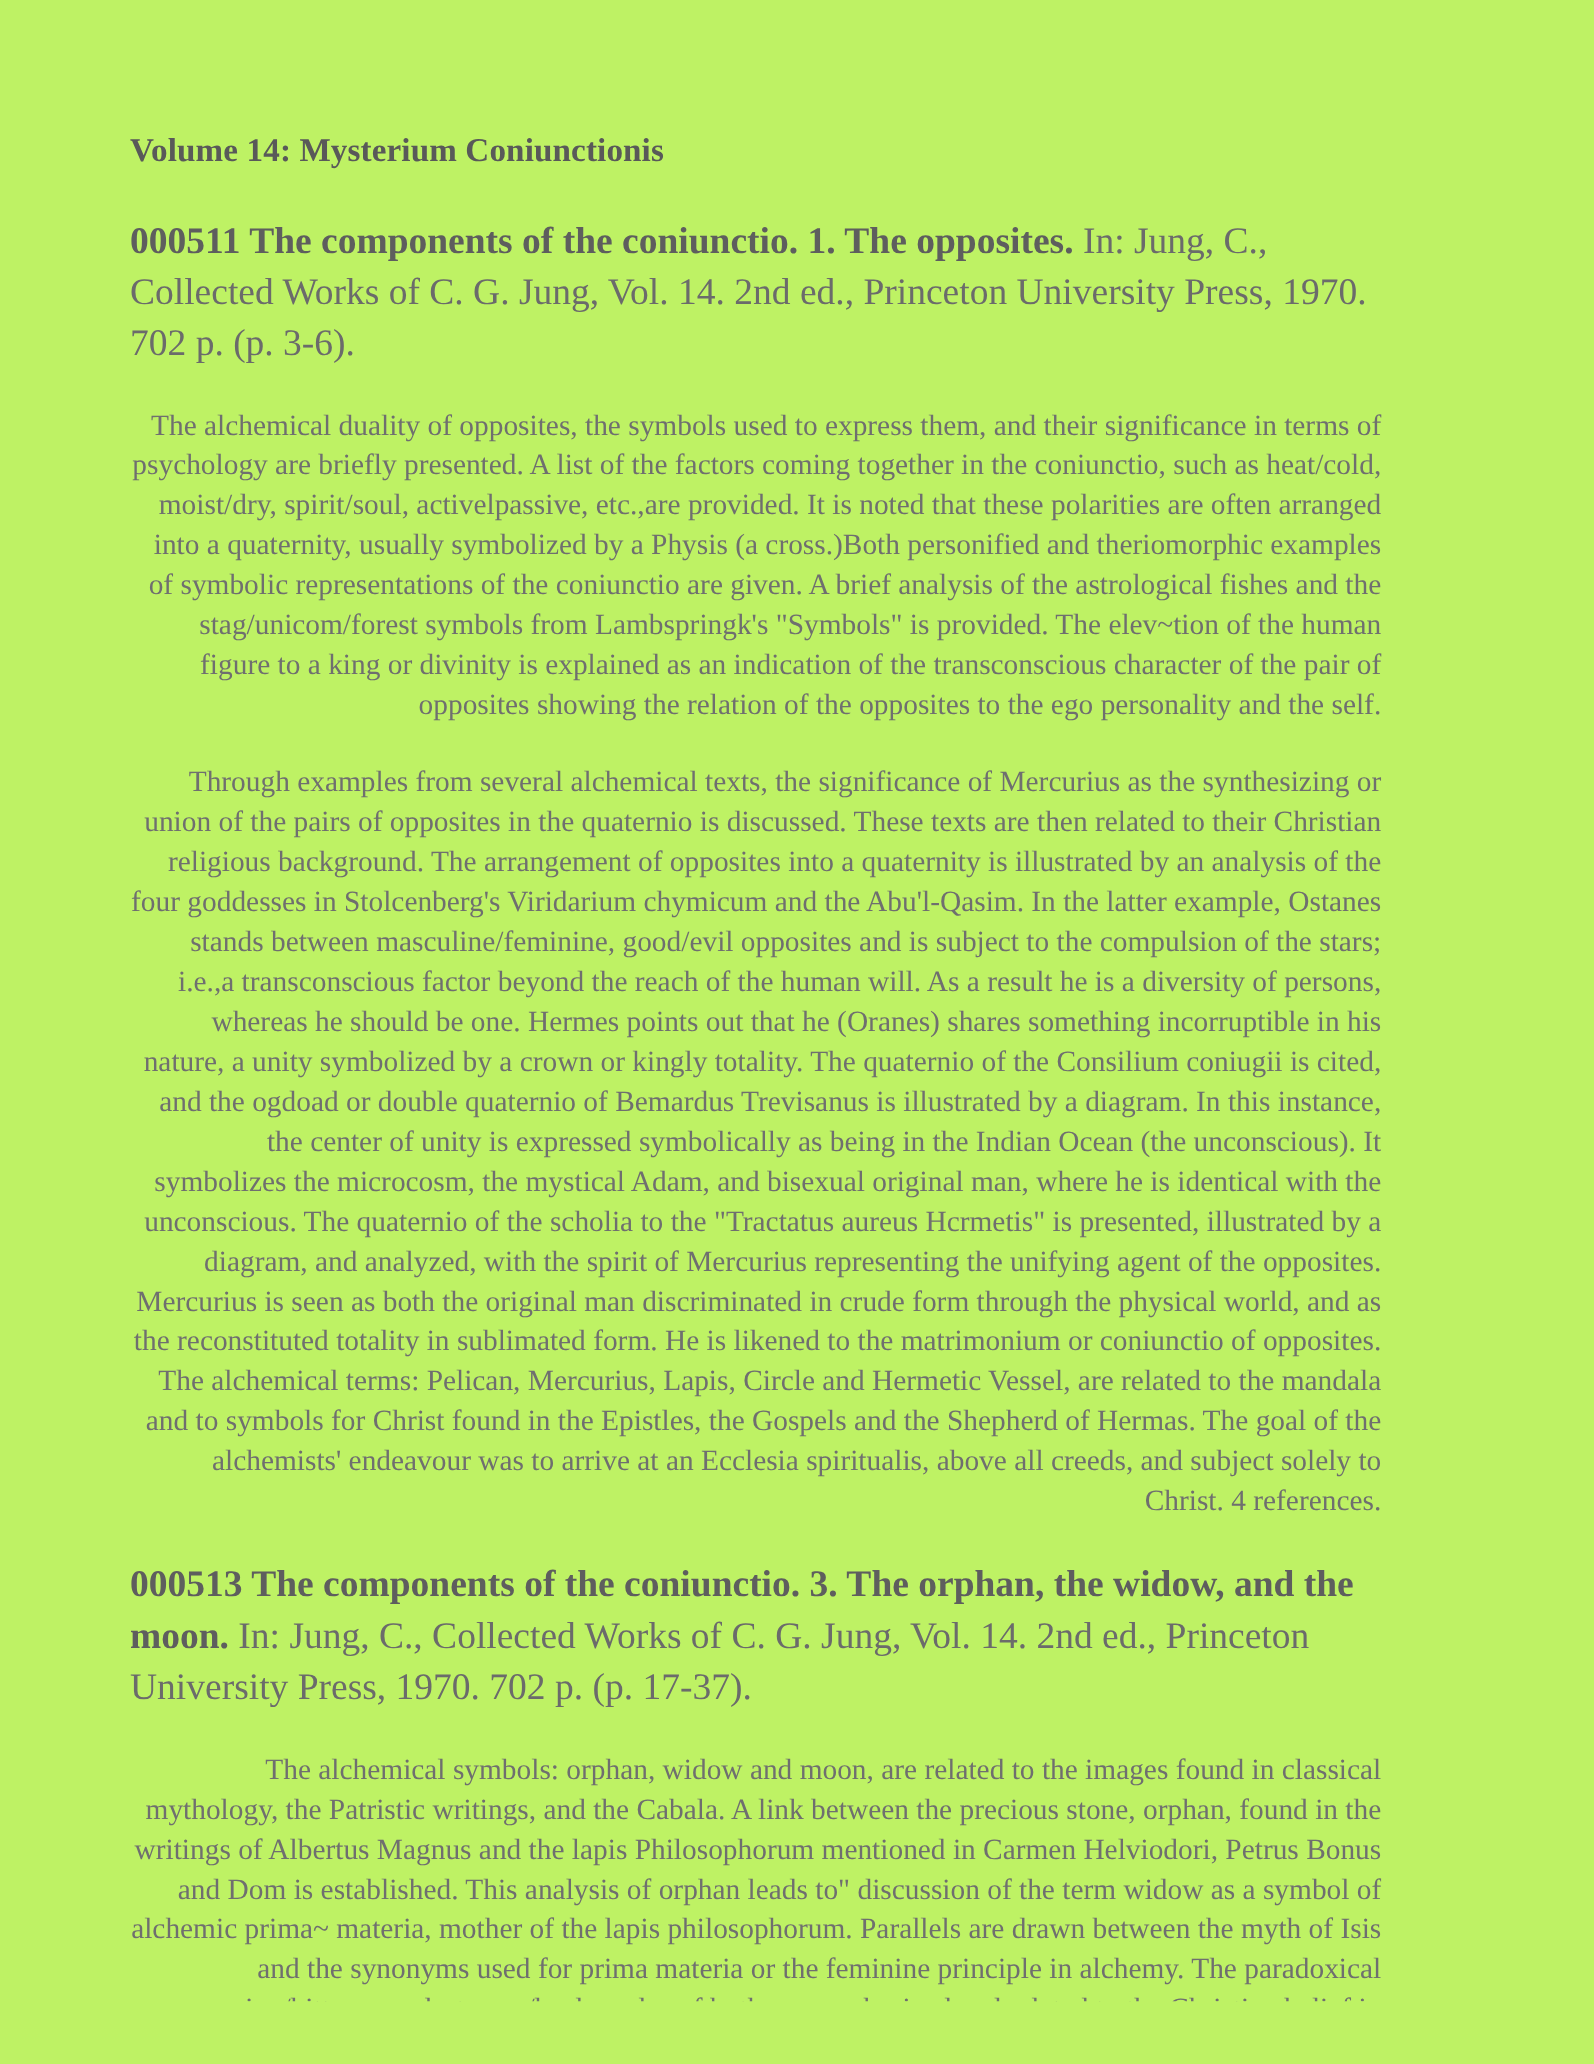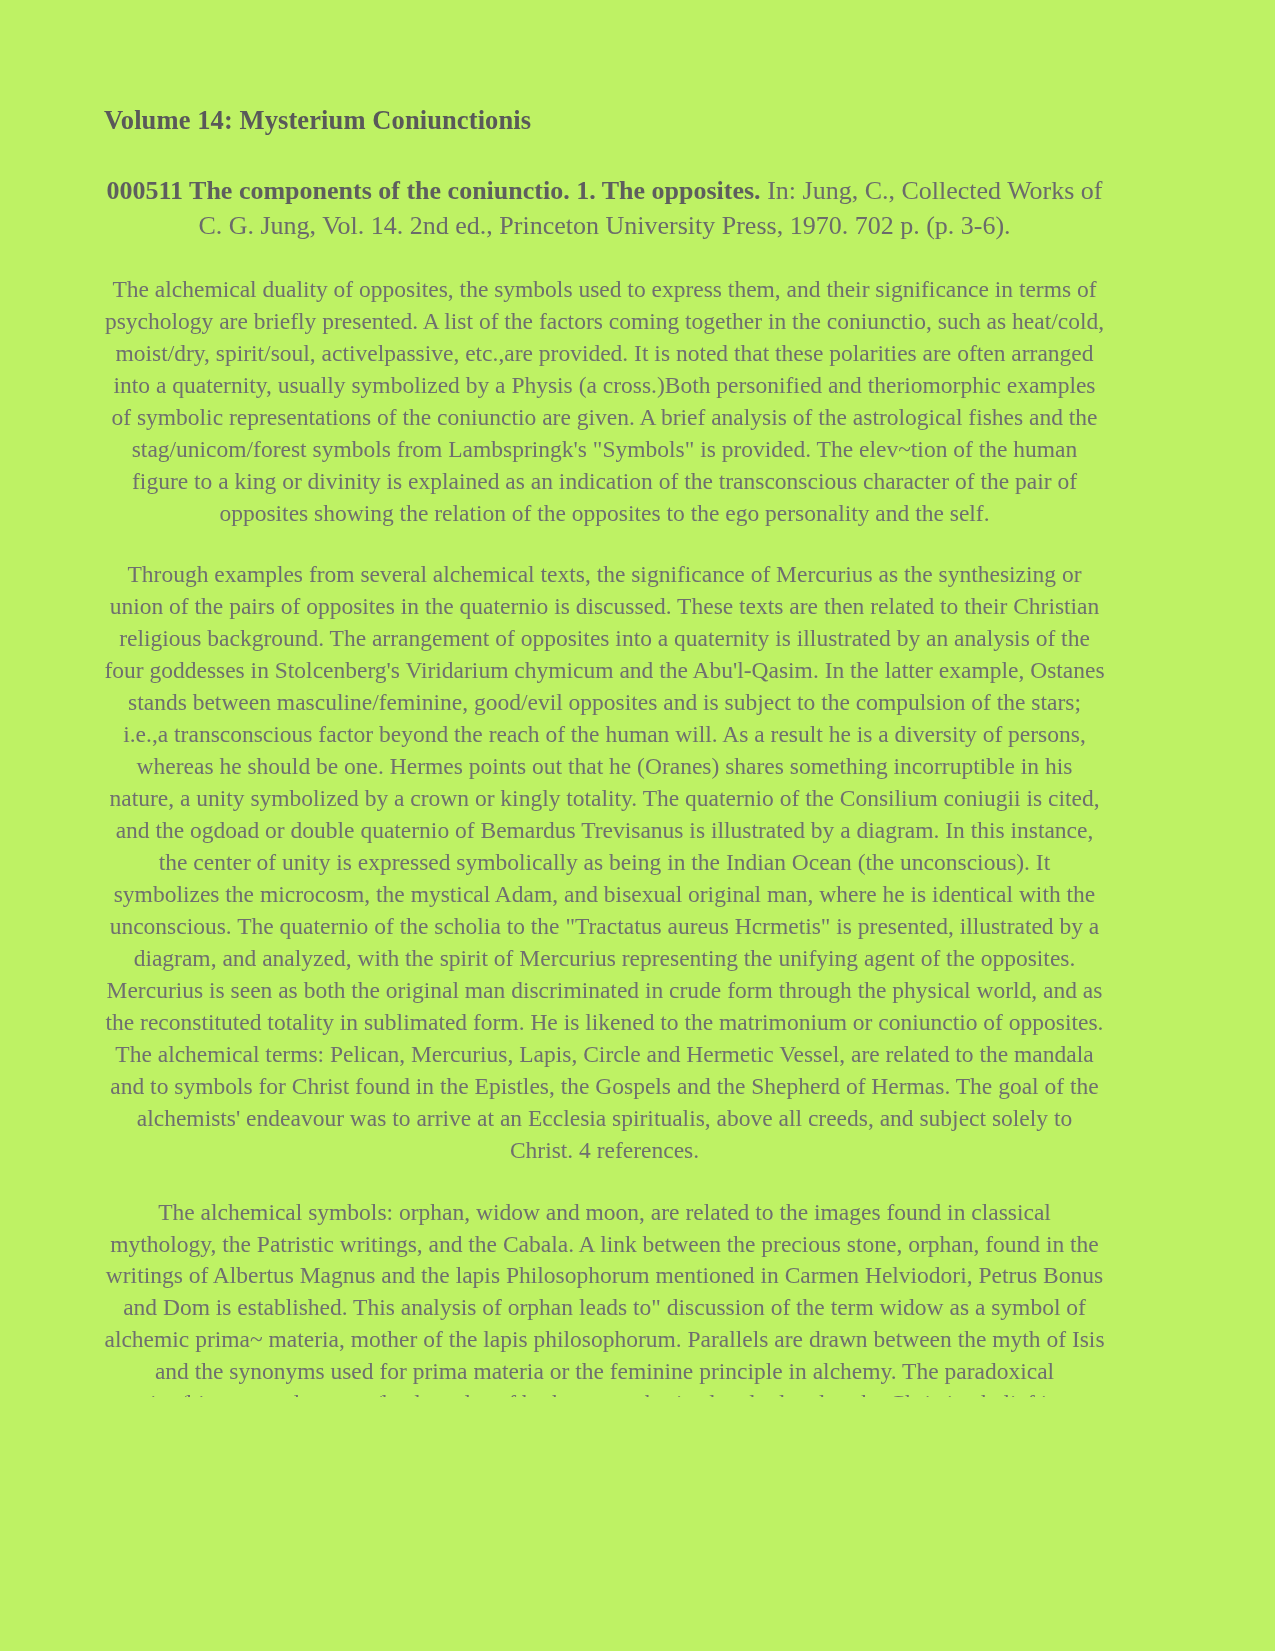--- a/index.html
+++ b/index.html
@@ -26,36 +26,36 @@
     font-weight: bold;
     color: #595959;
     letter-spacing: 0.1px;
     margin: 0 0 36px 0;
     line-height: 1.25;
   }
   .entry {
     margin: 0 0 28px 0;
   }
   .citation {
-    font-size: 26px;
+    font-size: 30px;
     color: #6b6b6b;
     line-height: 1.36;
     margin: 0 0 30px 0;
-    text-align: center;
+    text-align: left;
   }
   .citation .hdr {
     font-weight: bold;
     color: #5e5e5e;
   }
   .abstract {
     font-size: 23.5px;
     color: #6f6f6f;
     line-height: 1.36;
     margin: 0 0 30px 0;
-    text-align: center;
+    text-align: right;
   }
   .abstract.clipped {
     margin-bottom: 0;
   }
   .clip-window {
     max-height: 200px;
     overflow: hidden;
   }
 </style>
 </head>
@@ -68,18 +68,19 @@
   <div class="entry">
     <p class="citation"><span class="hdr">000511 The components of the coniunctio. 1. The opposites.</span><span> In: Jung, C., Collected Works of C. G. Jung, Vol. 14. 2nd ed., Princeton University Press, 1970. 702 p. (p. 3-6).</span></p>
     <p class="abstract">The alchemical duality of opposites, the symbols used to express them, and their significance in terms of psychology are briefly presented. A list of the factors coming together in the coniunctio, such as heat/cold, moist/dry, spirit/soul, activelpassive, etc.,are provided. It is noted that these polarities are often arranged into a quaternity, usually symbolized by a Physis (a cross.)Both personified and theriomorphic examples of symbolic representations of the coniunctio are given. A brief analysis of the astrological fishes and the stag/unicom/forest symbols from Lambspringk's "Symbols" is provided. The elev~tion of the human figure to a king or divinity is explained as an indication of the transconscious character of the pair of opposites showing the relation of the opposites to the ego personality and the self.</p>
   </div>
 
   <div class="entry">
     <p class="abstract">Through examples from several alchemical texts, the significance of Mercurius as the synthesizing or union of the pairs of opposites in the quaternio is discussed. These texts are then related to their Christian religious background. The arrangement of opposites into a quaternity is illustrated by an analysis of the four goddesses in Stolcenberg's Viridarium chymicum and the Abu'l-Qasim. In the latter example, Ostanes stands between masculine/feminine, good/evil opposites and is subject to the compulsion of the stars; i.e.,a transconscious factor beyond the reach of the human will. As a result he is a diversity of persons, whereas he should be one. Hermes points out that he (Oranes) shares something incorruptible in his nature, a unity symbolized by a crown or kingly totality. The quaternio of the Consilium coniugii is cited, and the ogdoad or double quaternio of Bemardus Trevisanus is illustrated by a diagram. In this instance, the center of unity is expressed symbolically as being in the Indian Ocean (the unconscious). It symbolizes the microcosm, the mystical Adam, and bisexual original man, where he is identical with the unconscious. The quaternio of the scholia to the "Tractatus aureus Hcrmetis" is presented, illustrated by a diagram, and analyzed, with the spirit of Mercurius representing the unifying agent of the opposites. Mercurius is seen as both the original man discriminated in crude form through the physical world, and as the reconstituted totality in sublimated form. He is likened to the matrimonium or coniunctio of opposites. The alchemical terms: Pelican, Mercurius, Lapis, Circle and Hermetic Vessel, are related to the mandala and to symbols for Christ found in the Epistles, the Gospels and the Shepherd of Hermas. The goal of the alchemists' endeavour was to arrive at an Ecclesia spiritualis, above all creeds, and subject solely to Christ. 4 references.</p>
   </div>
 
   <div class="entry">
+    <p class="citation"><span class="hdr">000513 The components of the coniunctio. 3. The orphan, the widow, and the moon.</span><span> In: Jung, C., Collected Works of C. G. Jung, Vol. 14. 2nd ed., Princeton University Press, 1970. 702 p. (p. 17-37).</span></p>
     <div class="clip-window">
       <p class="abstract clipped">The alchemical symbols: orphan, widow and moon, are related to the images found in classical mythology, the Patristic writings, and the Cabala. A link between the precious stone, orphan, found in the writings of Albertus Magnus and the lapis Philosophorum mentioned in Carmen Helviodori, Petrus Bonus and Dom is established. This analysis of orphan leads to" discussion of the term widow as a symbol of alchemic prima~ materia, mother of the lapis philosophorum. Parallels are drawn between the myth of Isis and the synonyms used for prima materia or the feminine principle in alchemy. The paradoxical joy/bittemess; destroyer/healer roles of both are emphasized and related to the Christian belief in transubstantiation, as well as to Aztec and Egyptian myths. It is shown that alchemy replaced</p>
     </div>
   </div>
 
 </div>
 
 </body></html>

